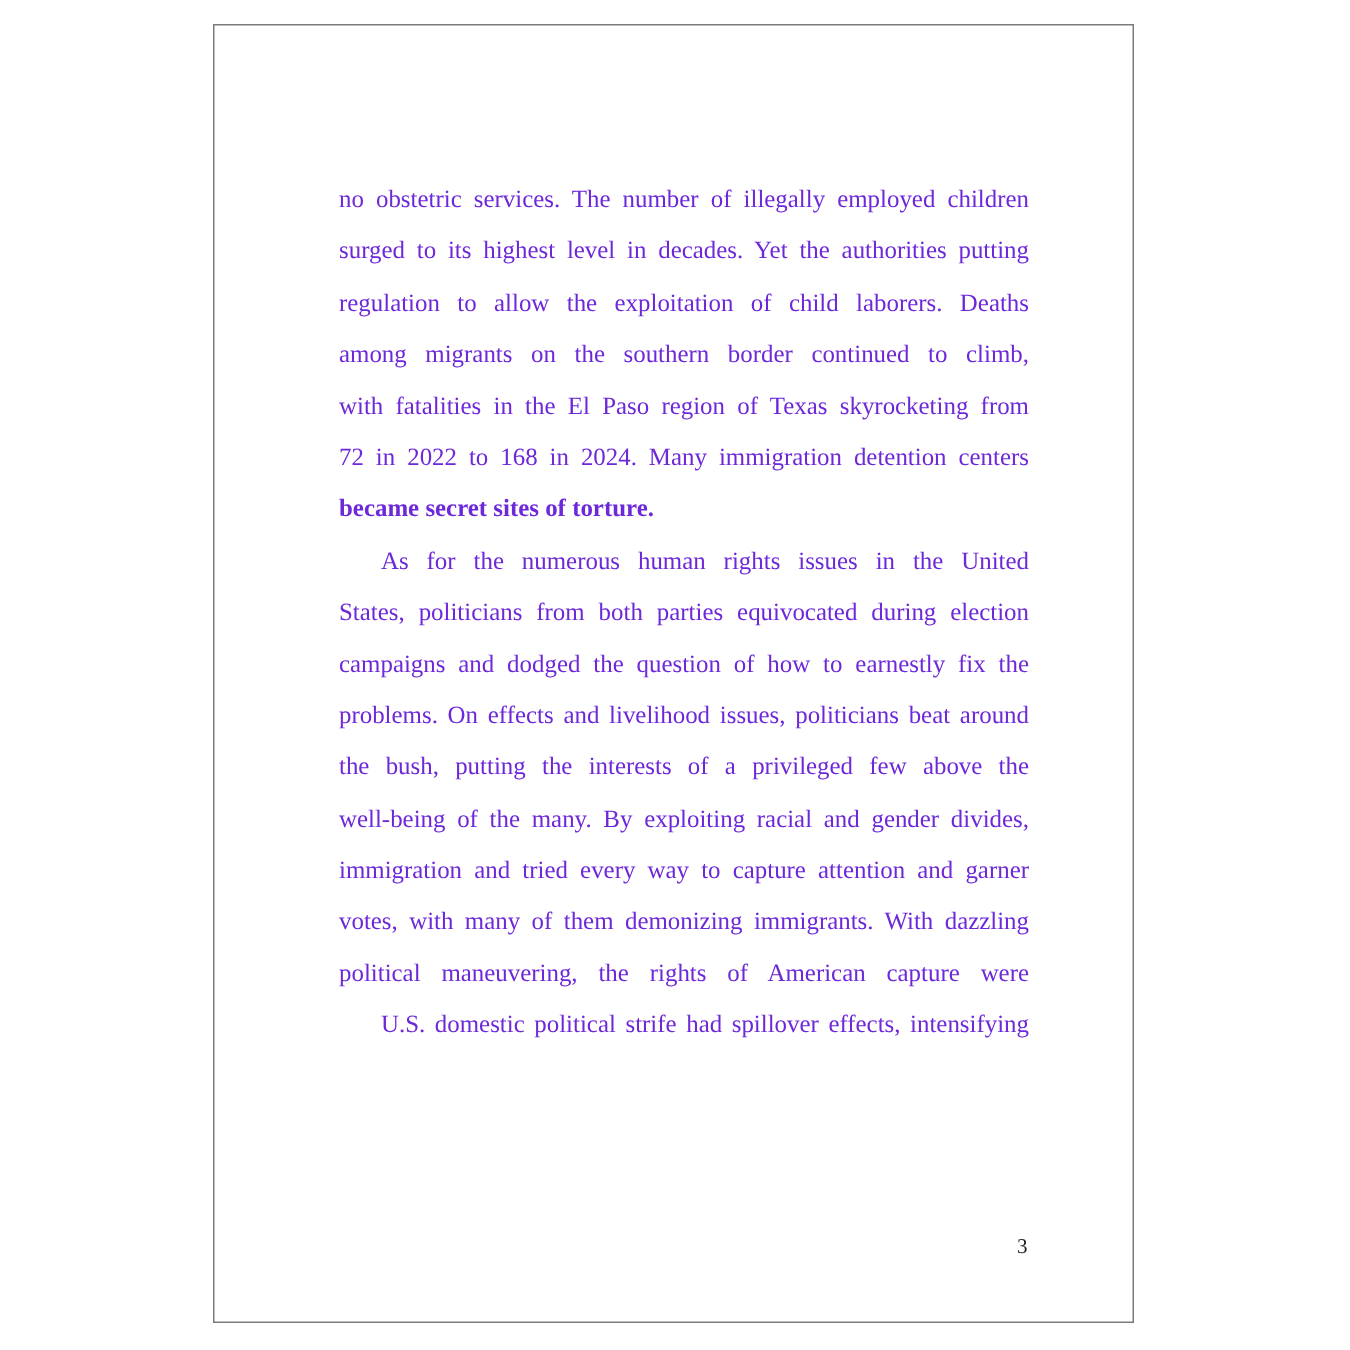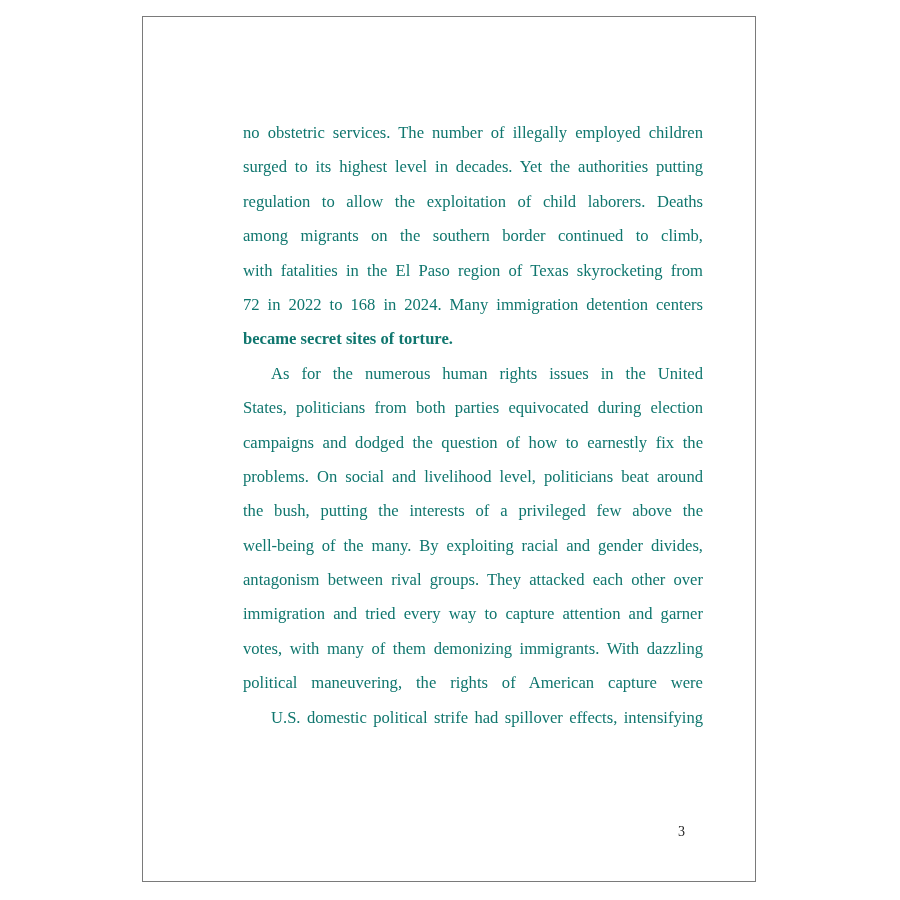--- a/index.html
+++ b/index.html
@@ -4,23 +4,23 @@
 <style>
   html, body { margin: 0; padding: 0; background: #ffffff; }
   body { width: 900px; height: 900px; position: relative; overflow: hidden; }
   .page {
     position: absolute; left: 142px; top: 16px;
     width: 614px; height: 866px;
     border: 1px solid #7a7a7a; box-sizing: border-box;
     background: #ffffff;
   }
   .text-block {
-    position: absolute; left: 100px; top: 99px; width: 460px;
+    position: absolute; left: 83px; top: 99px; width: 460px;
     font-family: "Liberation Serif", "DejaVu Serif", serif;
-    font-size: 16.6px; color: #0f766e;
+    font-size: 16.6px; color: #6d28d9;
   }
   .line {
     display: block; height: 34.4px; line-height: 34.4px;
     white-space: nowrap; text-align: justify; text-align-last: justify;
   }
   .line.last { text-align-last: left; font-weight: bold; }
   .line.indent { padding-left: 28px; }
   .page-number {
     position: absolute; right: 70px; top: 807px;
     font-family: "Liberation Serif", "DejaVu Serif", serif;
@@ -38,24 +38,23 @@
       <span class="line">regulation to allow the exploitation of child laborers. Deaths</span>
       <span class="line">among migrants on the southern border continued to climb,</span>
       <span class="line">with fatalities in the El Paso region of Texas skyrocketing from</span>
       <span class="line">72 in 2022 to 168 in 2024. Many immigration detention centers</span>
       <span class="line last">became secret sites of torture.</span>
     </div>
     <div>
       <span class="line indent">As for the numerous human rights issues in the United</span>
       <span class="line">States, politicians from both parties equivocated during election</span>
       <span class="line">campaigns and dodged the question of how to earnestly fix the</span>
-      <span class="line">problems. On social and livelihood level, politicians beat around</span>
+      <span class="line">problems. On effects and livelihood issues, politicians beat around</span>
       <span class="line">the bush, putting the interests of a privileged few above the</span>
       <span class="line">well-being of the many. By exploiting racial and gender divides,</span>
-      <span class="line">antagonism between rival groups. They attacked each other over</span>
       <span class="line">immigration and tried every way to capture attention and garner</span>
       <span class="line">votes, with many of them demonizing immigrants. With dazzling</span>
       <span class="line">political maneuvering, the rights of American capture were</span>
     </div>
     <div>
       <span class="line indent">U.S. domestic political strife had spillover effects, intensifying</span>
     </div>
   </div>
   <div class="page-number">3</div>
 </div>

